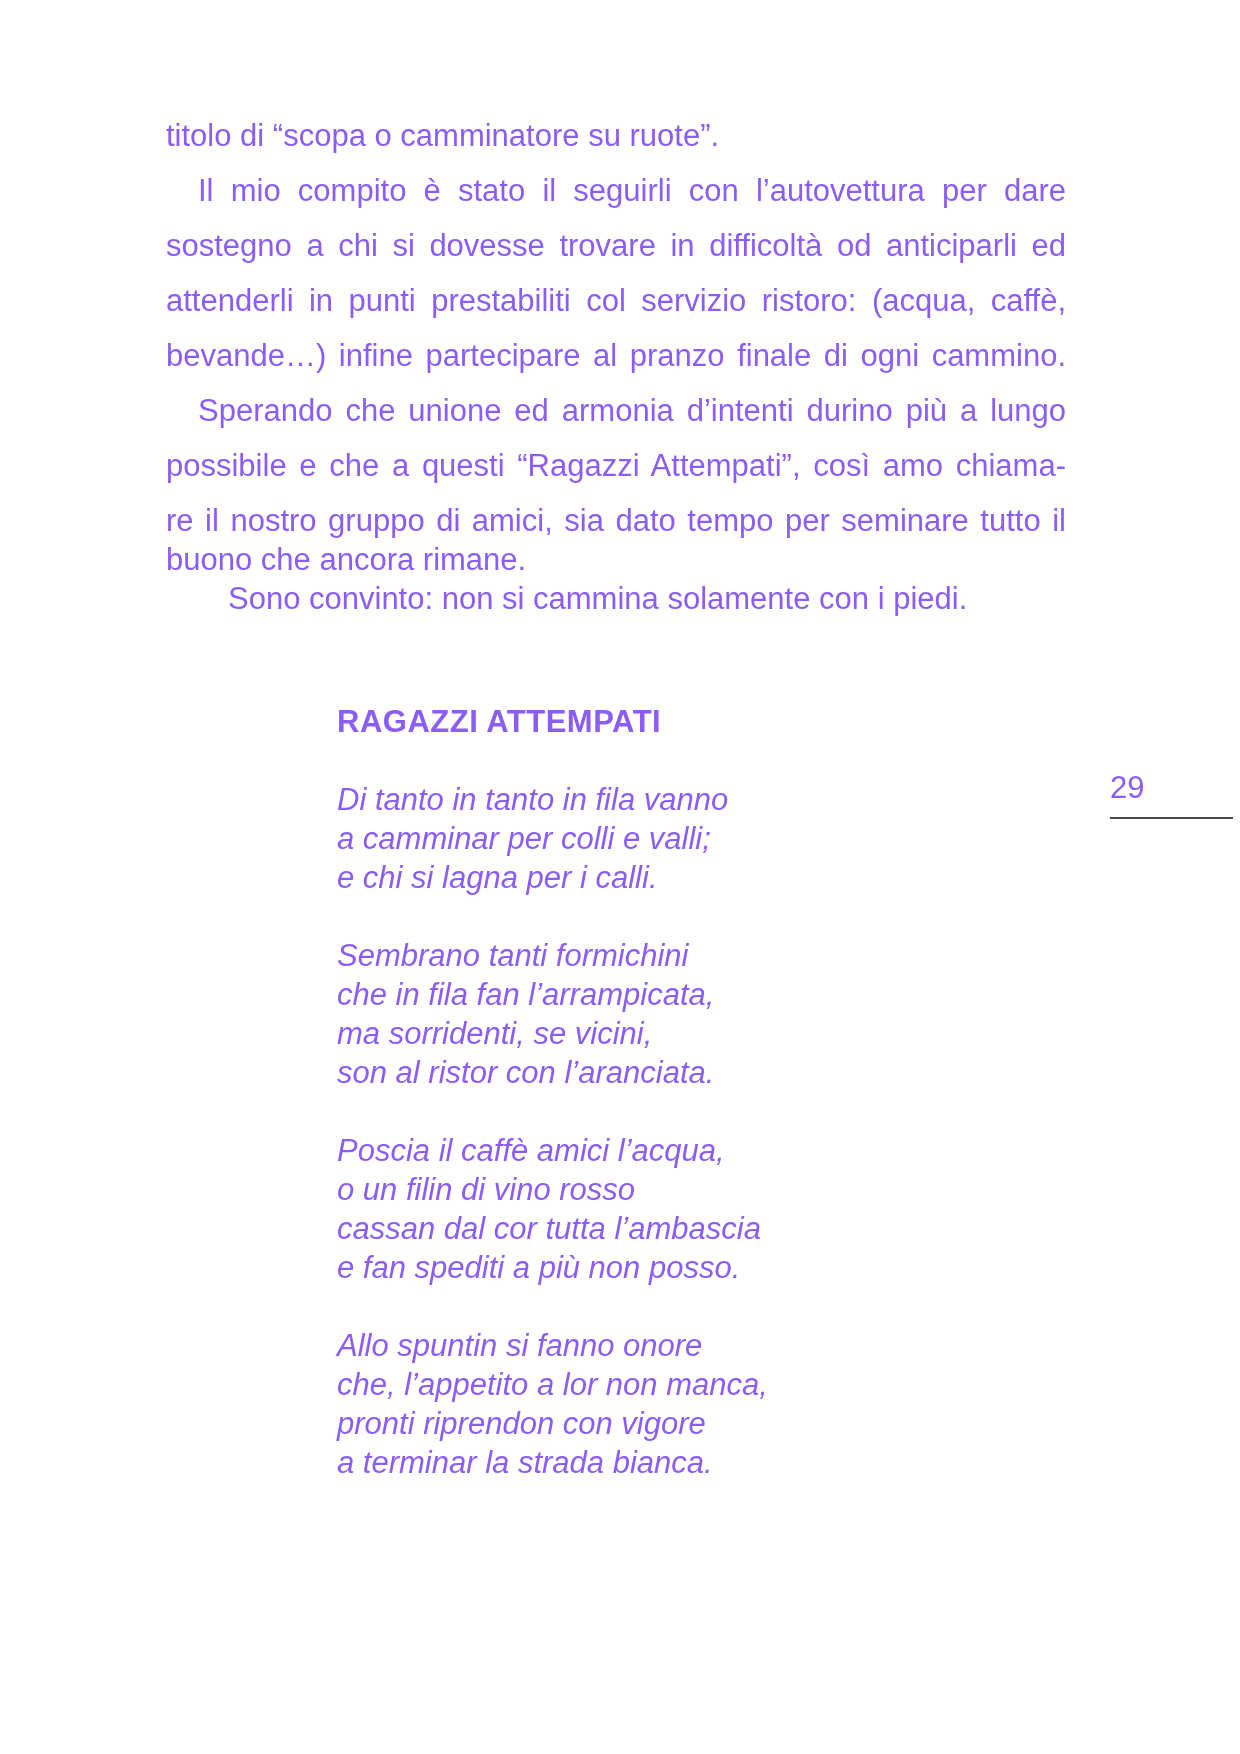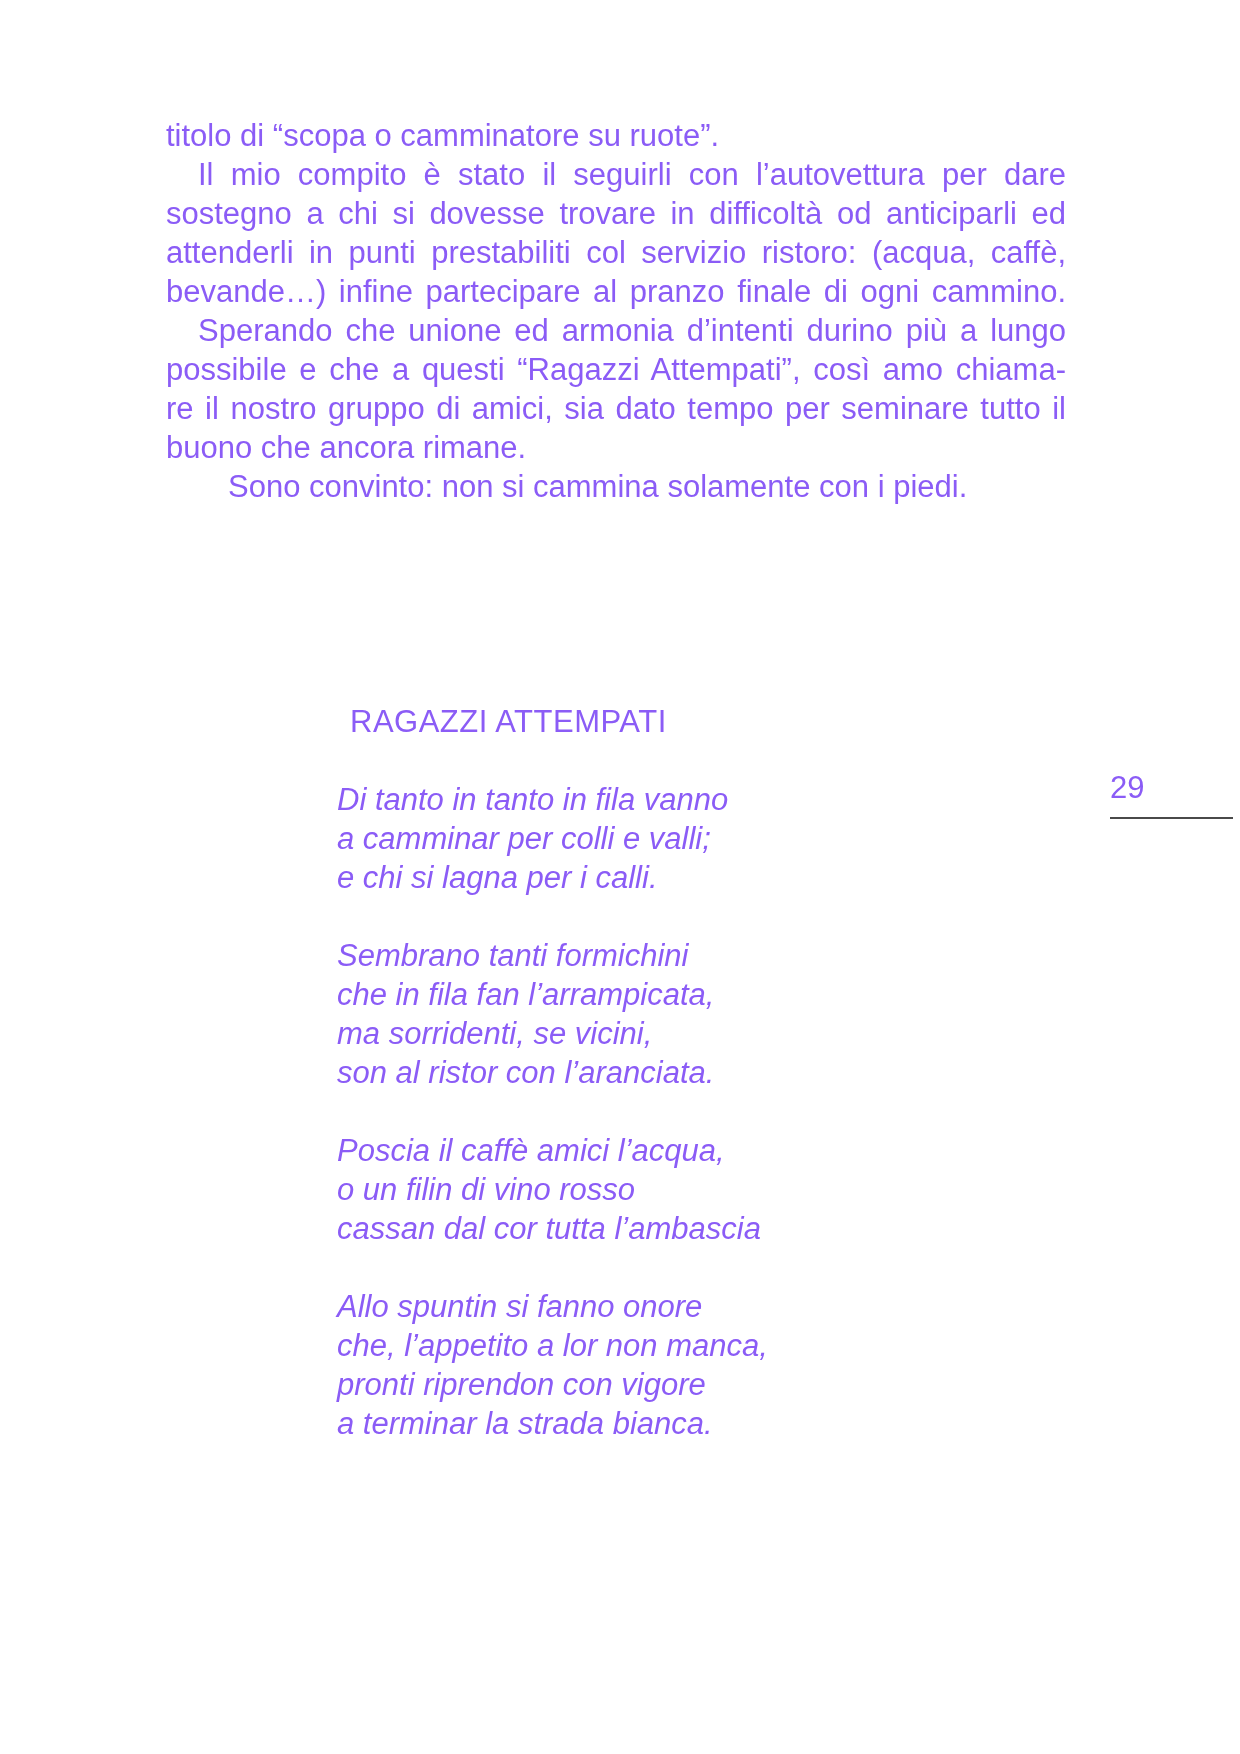--- a/index.html
+++ b/index.html
@@ -23,36 +23,36 @@
     width: 900px;
     font-size: 31px;
     line-height: 39px;
   }
   .prose-line {
     white-space: normal;
   }
   .prose-line.j {
     text-align: justify;
     text-align-last: justify;
+    margin-top: 16px;
   }
   .prose-line.ind1 { padding-left: 32px; }
   .prose-line.ind2 { padding-left: 62px; }
 
   .poem {
     position: absolute;
     left: 337px;
     top: 702px;
     width: 620px;
     font-size: 31px;
     line-height: 39px;
   }
   .poem-title {
-    font-weight: normal;
+    font-weight: bold;
     letter-spacing: 0.5px;
-    margin-left: 13px;
   }
   .stanza {
     margin-top: 39px;
     font-style: italic;
   }
   .poem-line { }
 
   .page-number {
     position: absolute;
     left: 1110px;
@@ -104,20 +104,21 @@
       <div class="poem-line">Sembrano tanti formichini</div>
       <div class="poem-line">che in fila fan l’arrampicata,</div>
       <div class="poem-line">ma sorridenti, se vicini,</div>
       <div class="poem-line">son al ristor con l’aranciata.</div>
     </div>
 
     <div class="stanza">
       <div class="poem-line">Poscia il caffè amici l’acqua,</div>
       <div class="poem-line">o un filin di vino rosso</div>
       <div class="poem-line">cassan dal cor tutta l’ambascia</div>
+      <div class="poem-line">e fan spediti a più non posso.</div>
     </div>
 
     <div class="stanza">
       <div class="poem-line">Allo spuntin si fanno onore</div>
       <div class="poem-line">che, l’appetito a lor non manca,</div>
       <div class="poem-line">pronti riprendon con vigore</div>
       <div class="poem-line">a terminar la strada bianca.</div>
     </div>
   </div>
 

